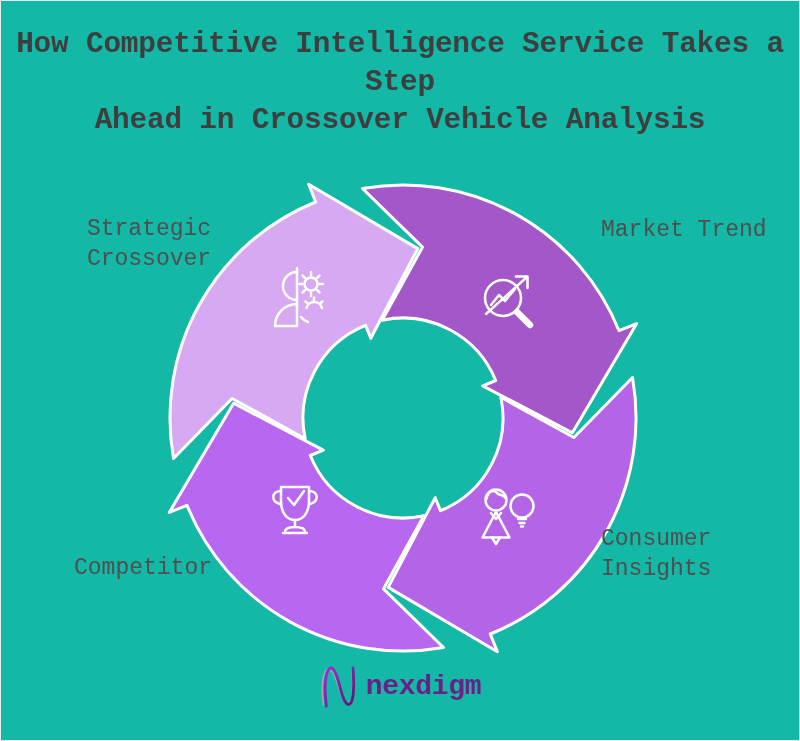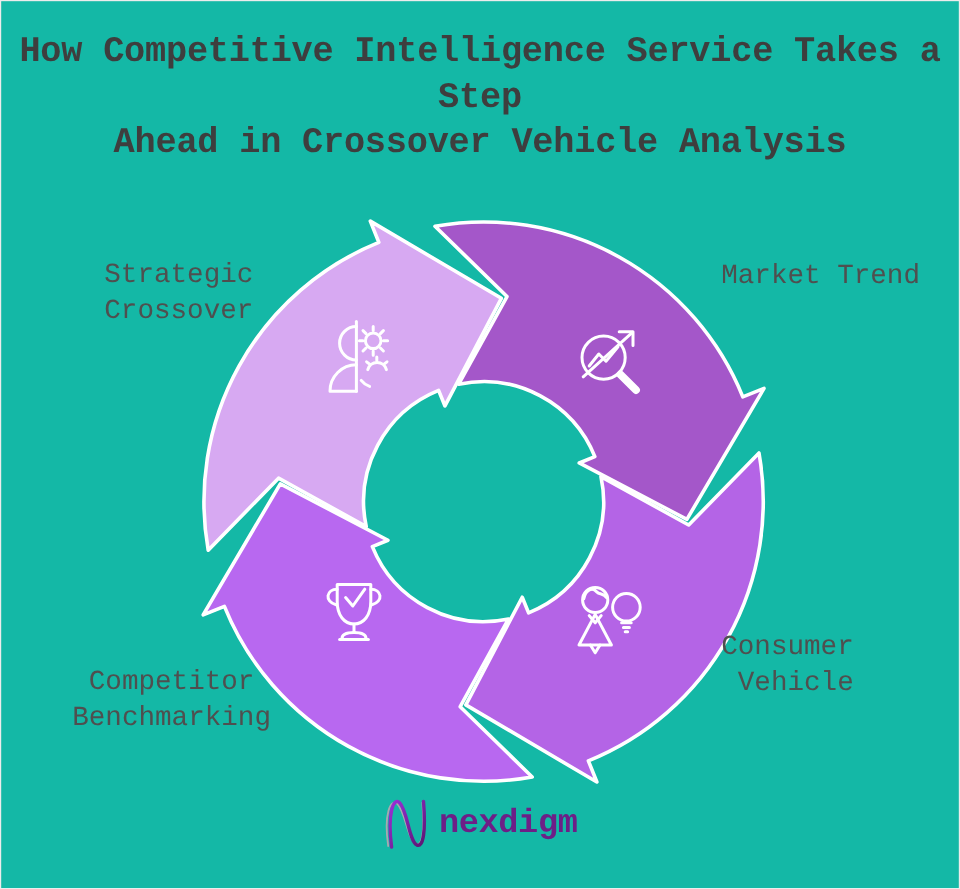--- a/index.html
+++ b/index.html
@@ -93,26 +93,25 @@
     <div>Strategic</div>
     <div>Crossover</div>
   </div>
 
   <div class="seg-label lbl-market">
     <div>Market Trend</div>
   </div>
 
   <div class="seg-label lbl-consumer">
     <div>Consumer</div>
-    <div>Vehicle</div>
+    <div>Insights</div>
   </div>
 
   <div class="seg-label lbl-competitor">
     <div>Competitor</div>
-    <div>Benchmarking</div>
   </div>
 
   <div class="logo">
     <svg width="38" height="50" viewBox="0 0 40 52">
       <defs>
         <linearGradient id="nxg" x1="0" y1="0" x2="1" y2="1">
           <stop offset="0" stop-color="#9b30d9"></stop>
           <stop offset="1" stop-color="#5a1770"></stop>
         </linearGradient>
       </defs>

